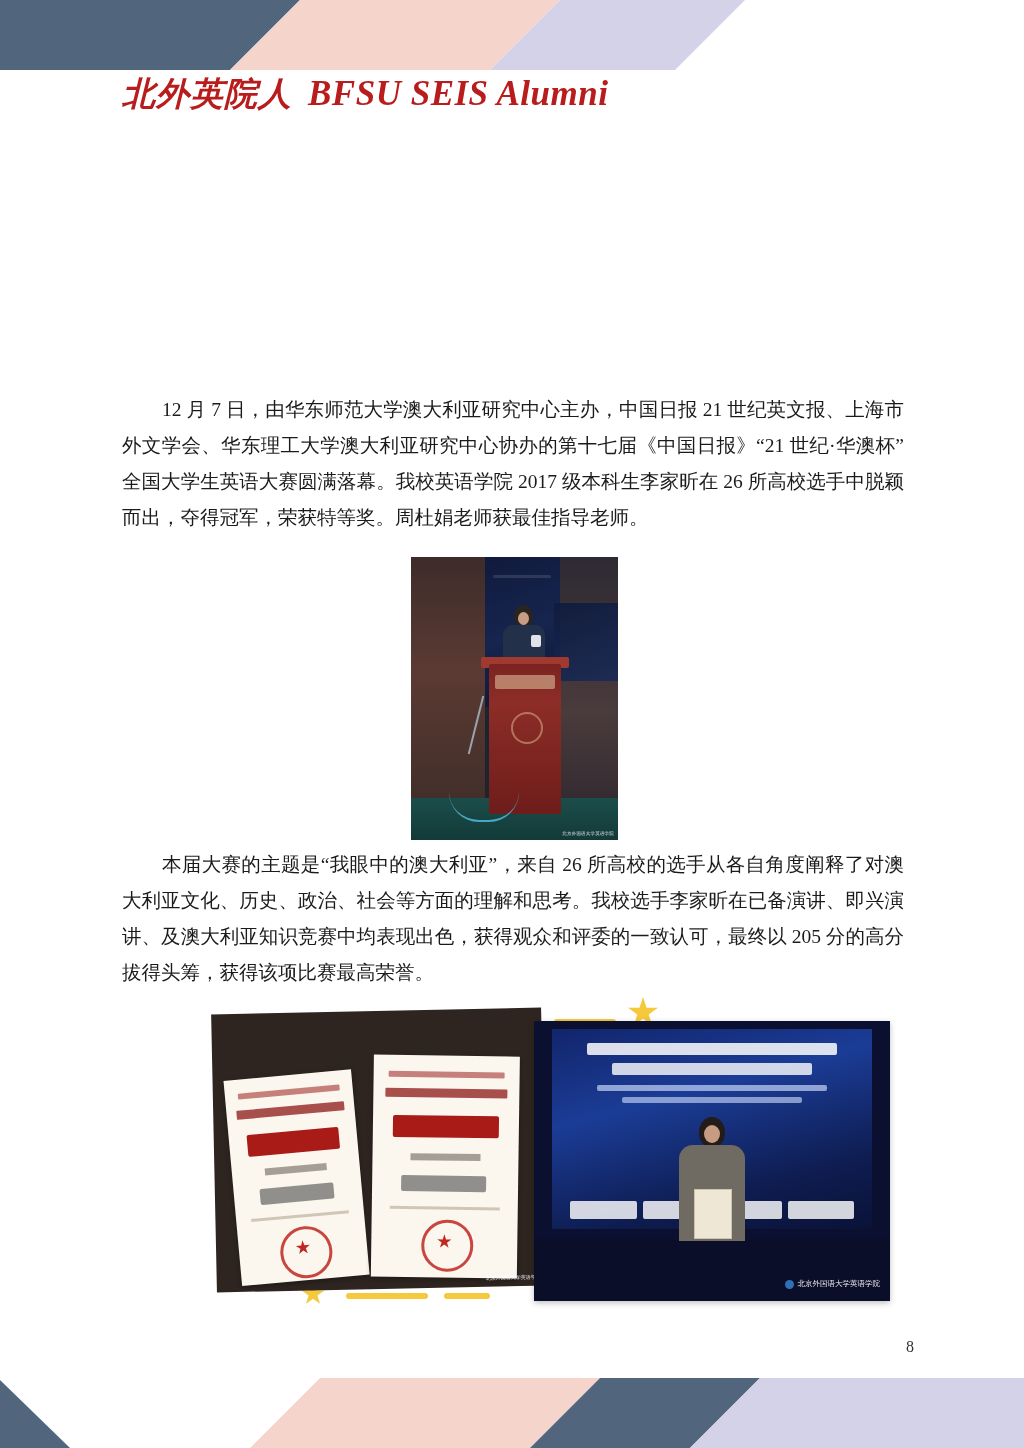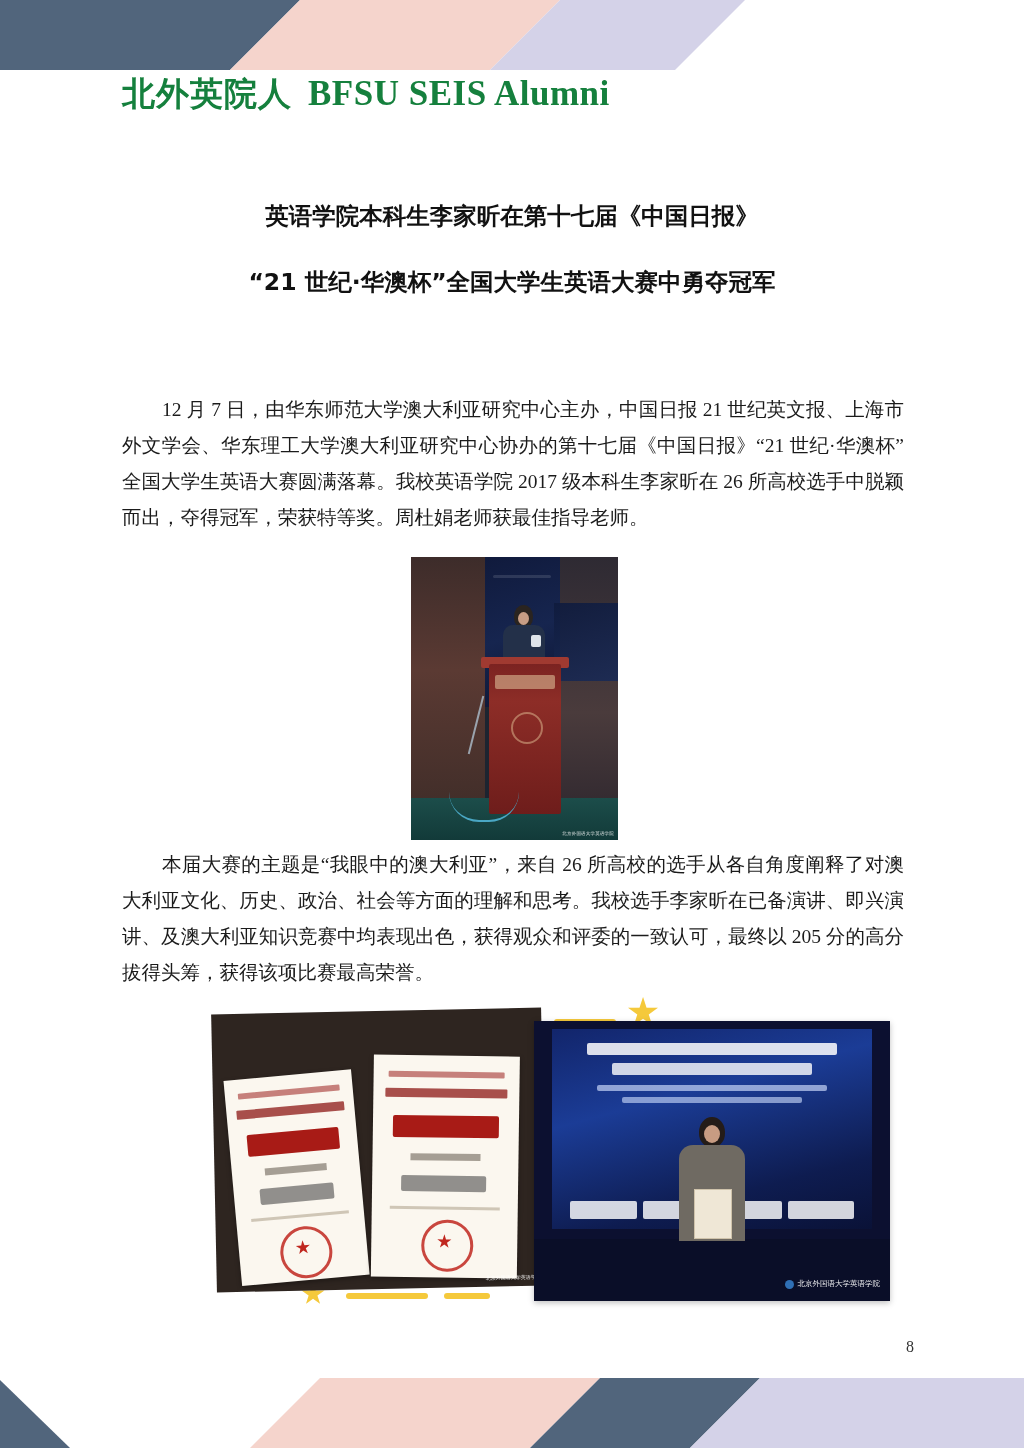--- a/index.html
+++ b/index.html
@@ -35,23 +35,24 @@
   .page-header {
     position: absolute;
     top: 72px;
     left: 122px;
     width: 800px;
   }
   .header-title {
     font-family: "Liberation Serif", serif;
     font-size: 35px;
     font-weight: bold;
-    color: #15803d;
+    color: #b91c1c;
     letter-spacing: 0.5px;
     white-space: nowrap;
+    font-style: italic;
   }
   .header-title .cn {
     font-family: "DejaVu Sans", sans-serif;
     font-weight: bold;
     font-size: 33px;
     letter-spacing: 1px;
   }
   .header-title .en {
     margin-left: 16px;
   }
@@ -344,22 +345,20 @@
   </svg>
 </div>
 
 <div class="page-header">
   <div class="header-title">
     <span class="cn">北外英院人</span><span class="en">BFSU SEIS Alumni</span>
   </div>
 </div>
 
 <div class="article-title">
-  <div class="line1">英语学院本科生李家昕在第十七届《中国日报》</div>
-  <div class="line2">“21 世纪·华澳杯”全国大学生英语大赛中勇夺冠军</div>
 </div>
 
 <div class="para" id="para-1">12 月 7 日，由华东师范大学澳大利亚研究中心主办，中国日报 21 世纪英文报、上海市外文学会、华东理工大学澳大利亚研究中心协办的第十七届《中国日报》“21 世纪·华澳杯”全国大学生英语大赛圆满落幕。我校英语学院 2017 级本科生李家昕在 26 所高校选手中脱颖而出，夺得冠军，荣获特等奖。周杜娟老师获最佳指导老师。</div>
 
 <div class="fig1">
   <div class="f1-wallL"></div>
   <div class="f1-wallR"></div>
   <div class="f1-screen"></div>
   <div class="f1-screen2"></div>
   <div class="f1-person-head"></div>

